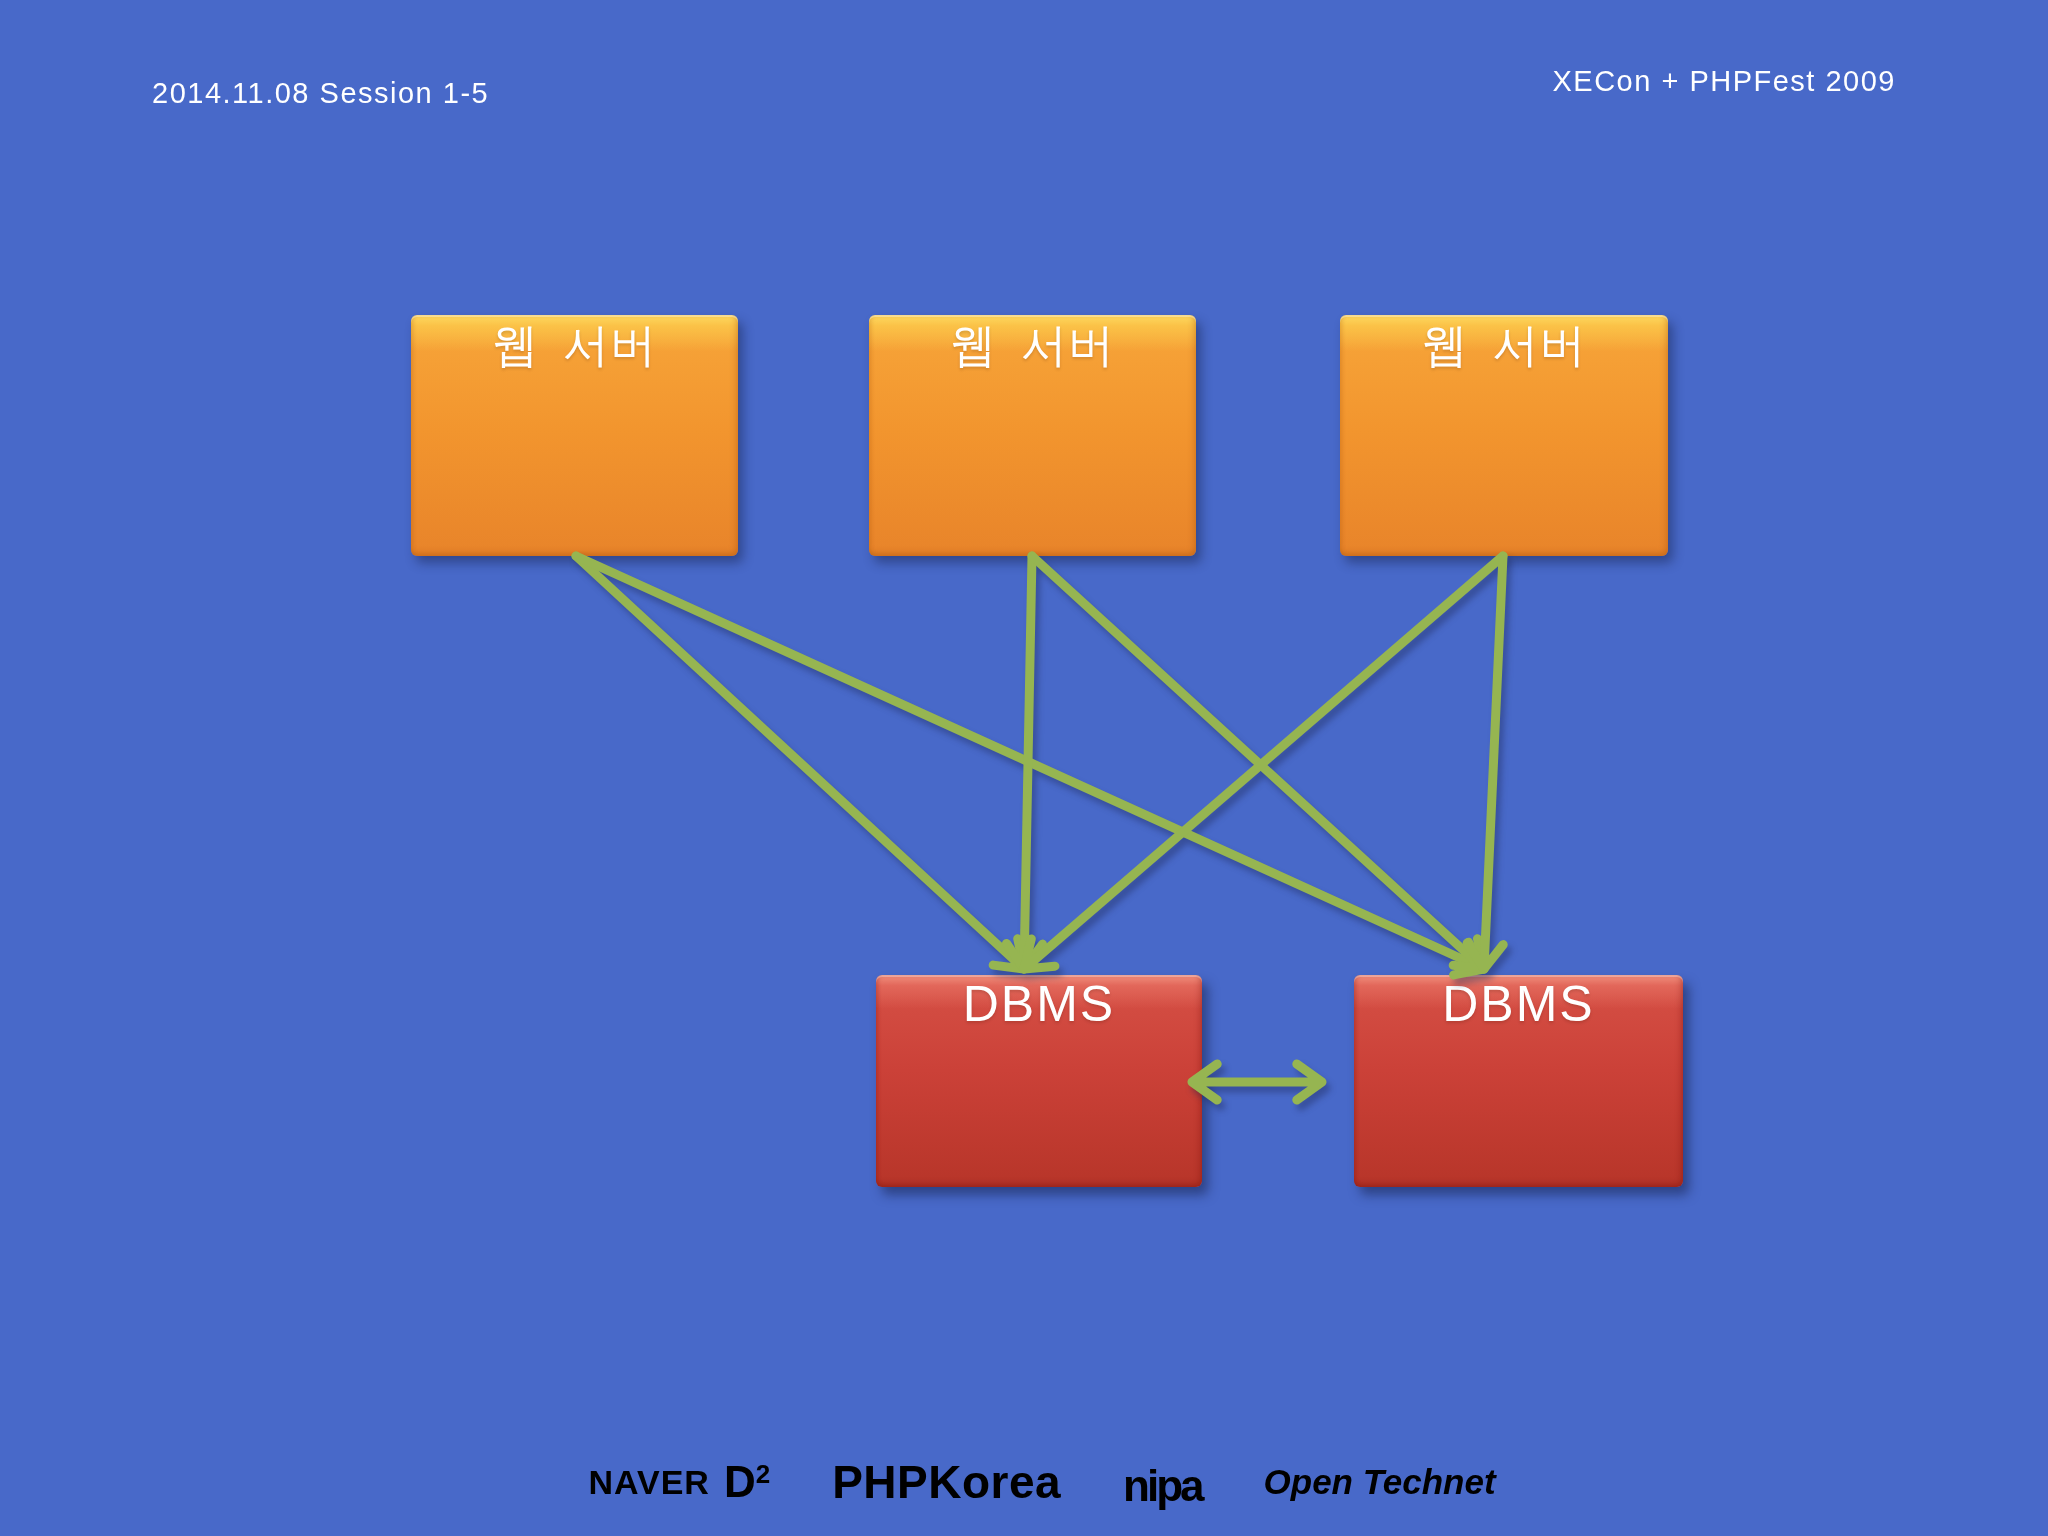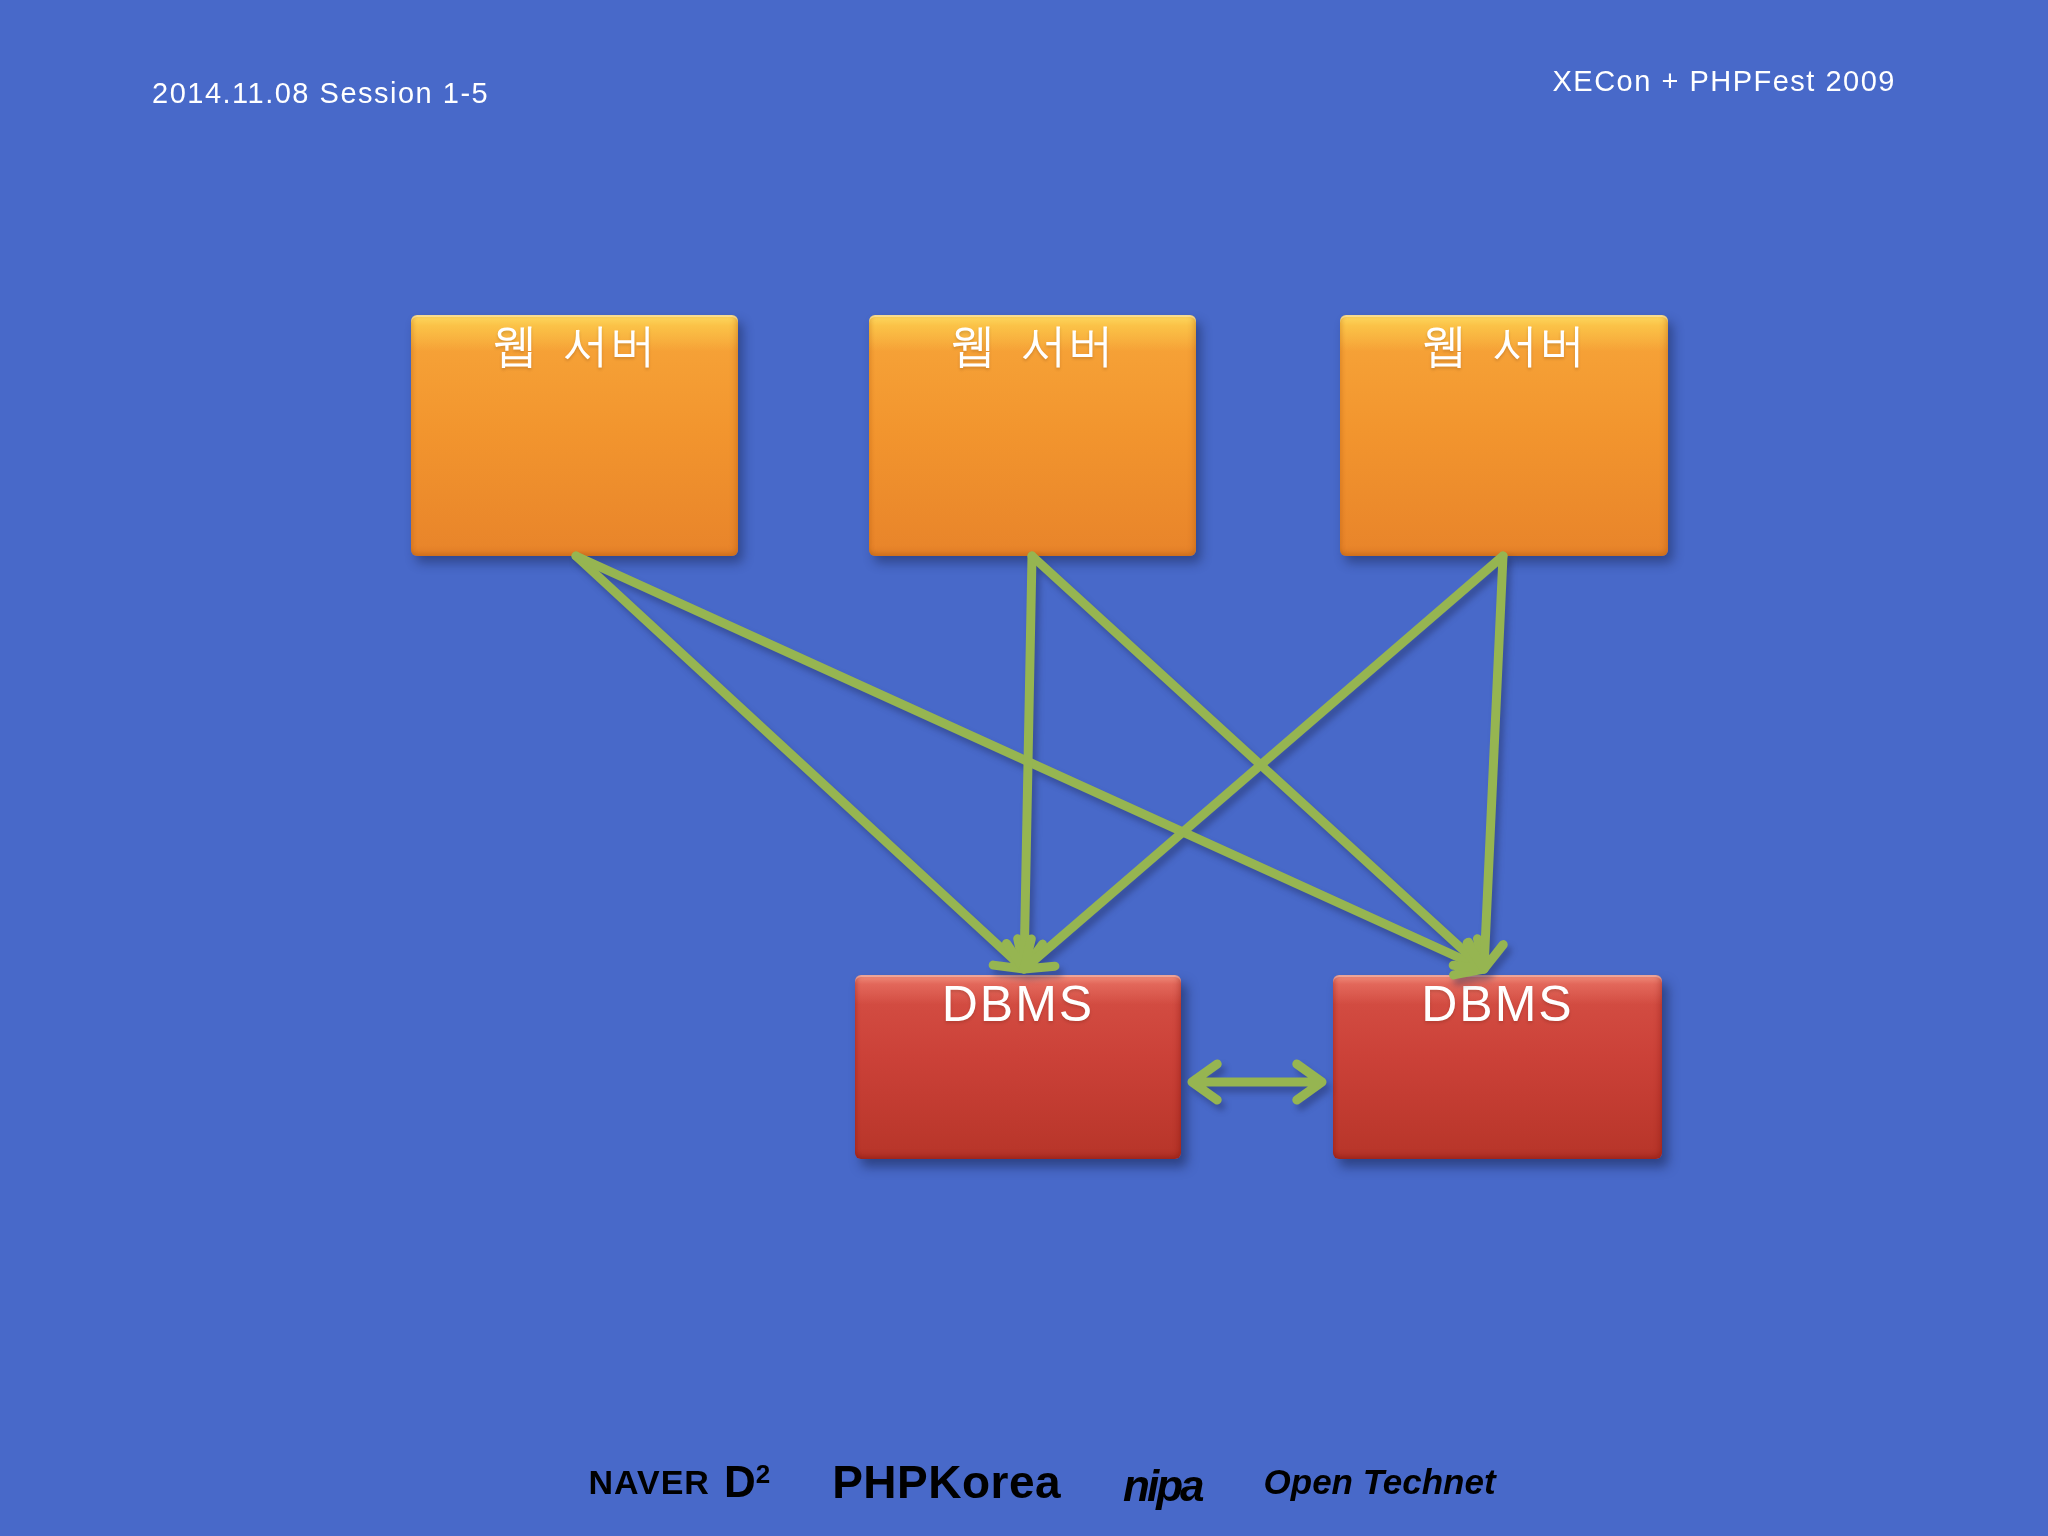--- a/index.html
+++ b/index.html
@@ -43,31 +43,32 @@
     box-shadow:
       5px 7px 11px rgba(20,30,70,0.45),
       inset 0 2px 0 rgba(255,255,255,0.35),
       inset 2px 0 4px rgba(160,80,0,0.18),
       inset -2px -3px 6px rgba(150,65,0,0.30);
   }
   .ws1{left:411px;}
   .ws2{left:869px;}
   .ws3{left:1340px;width:328px;}
   .db{
-    width:326px;height:184px;top:975px;
+    width:326px;height:212px;top:975px;
     font-size:50px;
     letter-spacing:2px;
     background:
       linear-gradient(180deg, #f1907e 0%, #e2675a 5%, rgba(220,90,80,0) 16%),
       linear-gradient(180deg, #d65146 0%, #cb4138 45%, #b73529 100%);
     box-shadow:
       6px 8px 11px rgba(20,30,70,0.5),
       inset 0 2px 0 rgba(255,255,255,0.30),
       inset 2px 0 4px rgba(120,10,0,0.20),
       inset -2px -3px 6px rgba(110,10,0,0.32);
+    margin-left: 21px;
   }
   .db1{left:855px;}
   .db2{left:1333px;width:329px;}
 
   
   .arrows{
     position:absolute;left:0;top:0;width:2048px;height:1536px;
     z-index:3;pointer-events:none;
     filter:drop-shadow(4px 6px 3px rgba(25,35,80,0.38));
   }
@@ -80,21 +81,21 @@
     display:flex;align-items:center;gap:62px;
     color:#000000;
     z-index:2;
     white-space:nowrap;
   }
   .logo{display:flex;align-items:center;}
   .logo-naver .naver-word{font-size:34px;font-weight:800;letter-spacing:1px;}
   .logo-naver .d2-mark{font-size:44px;font-weight:800;margin-left:14px;line-height:1;}
   .logo-naver .d2-sup{font-size:26px;font-weight:800;position:relative;top:-14px;left:0px;}
   .logo-phpkorea{font-size:46px;font-weight:700;letter-spacing:0.5px;}
-  .logo-nipa{font-size:44px;font-weight:800;font-style:italic;letter-spacing:-3px;line-height:1;margin-top:8px;}
+  .logo-nipa{font-size:44px;font-weight:800;letter-spacing:-3px;line-height:1;margin-top:8px;}
   .logo-opentechnet{font-size:35px;font-weight:700;font-style:italic;letter-spacing:0px;}
 </style>
 </head>
 <body>
 
 <div class="slide" style="background: rgb(72, 105, 201);">
 
   <div class="hdr hdr-left">2014.11.08 Session 1-5</div>
 
   <div class="hdr hdr-right">XECon + PHPFest 2009</div>

